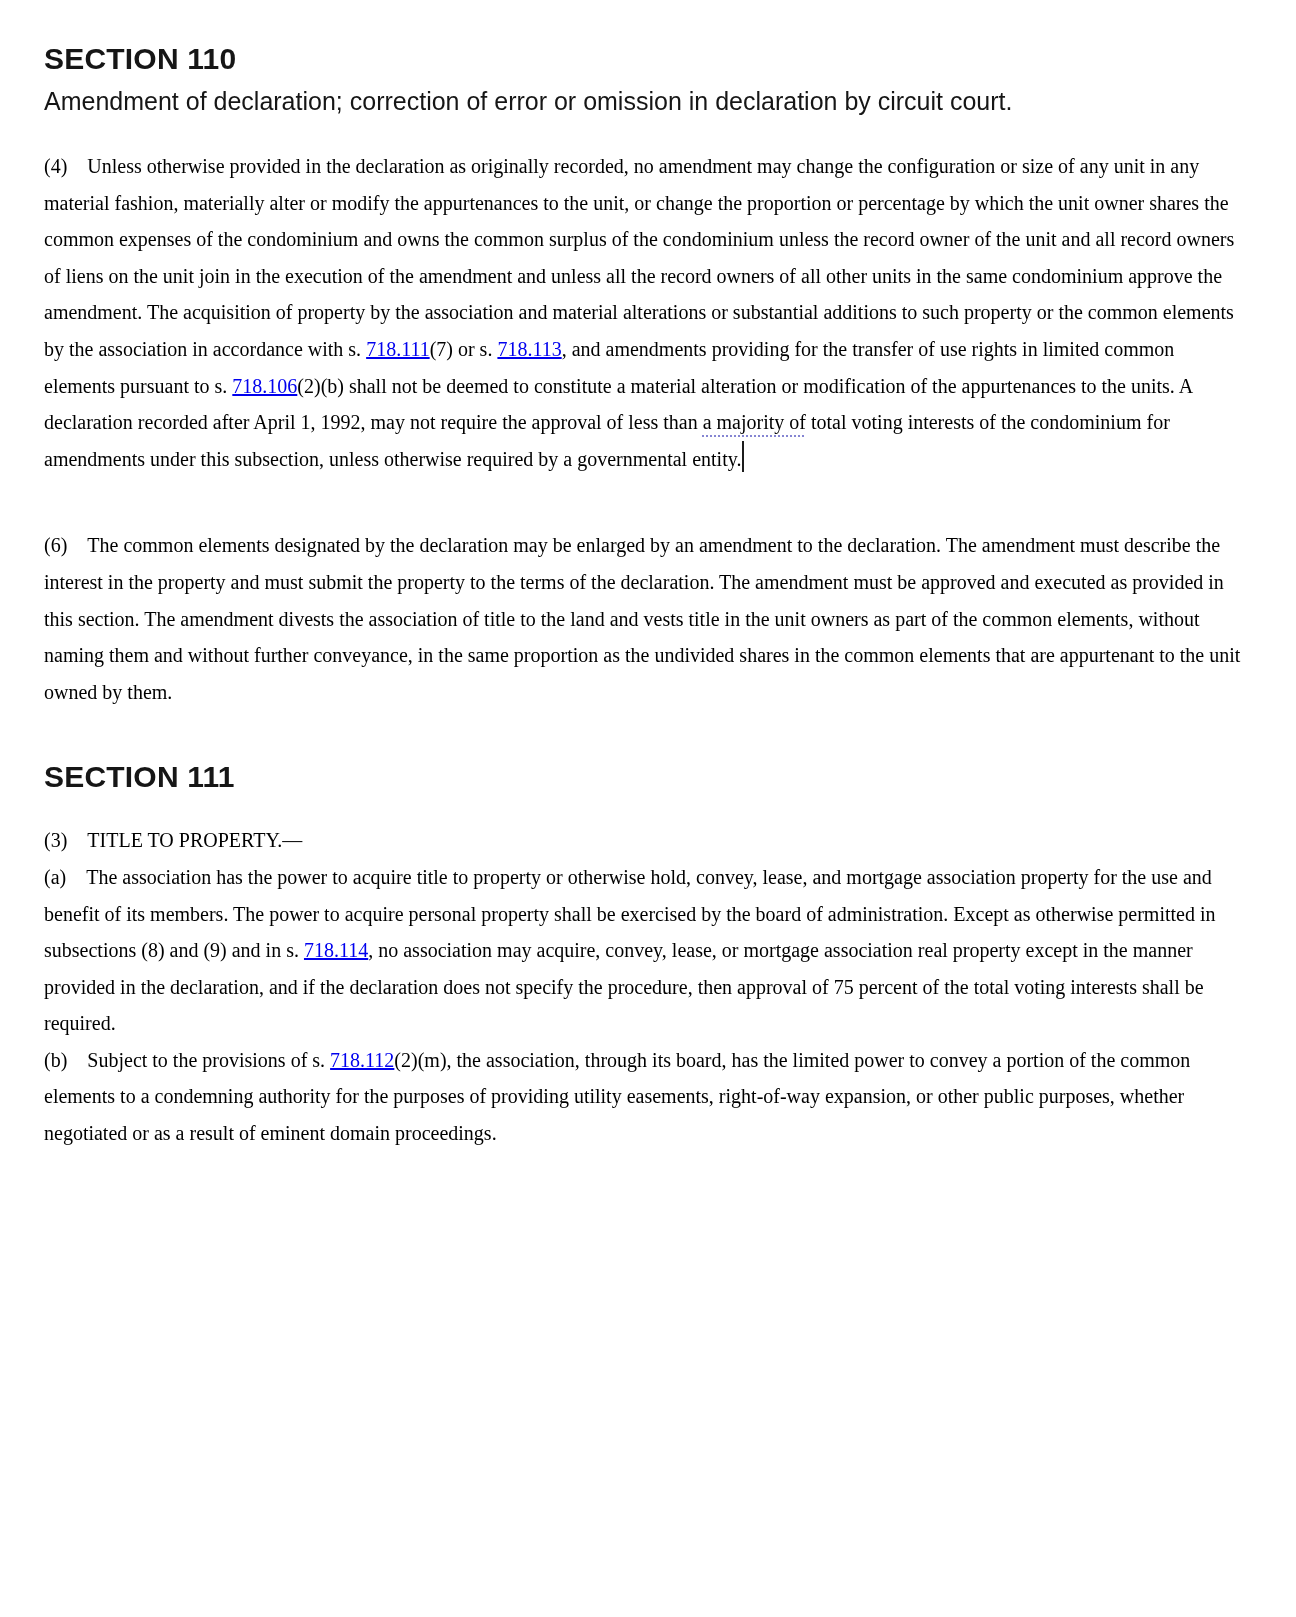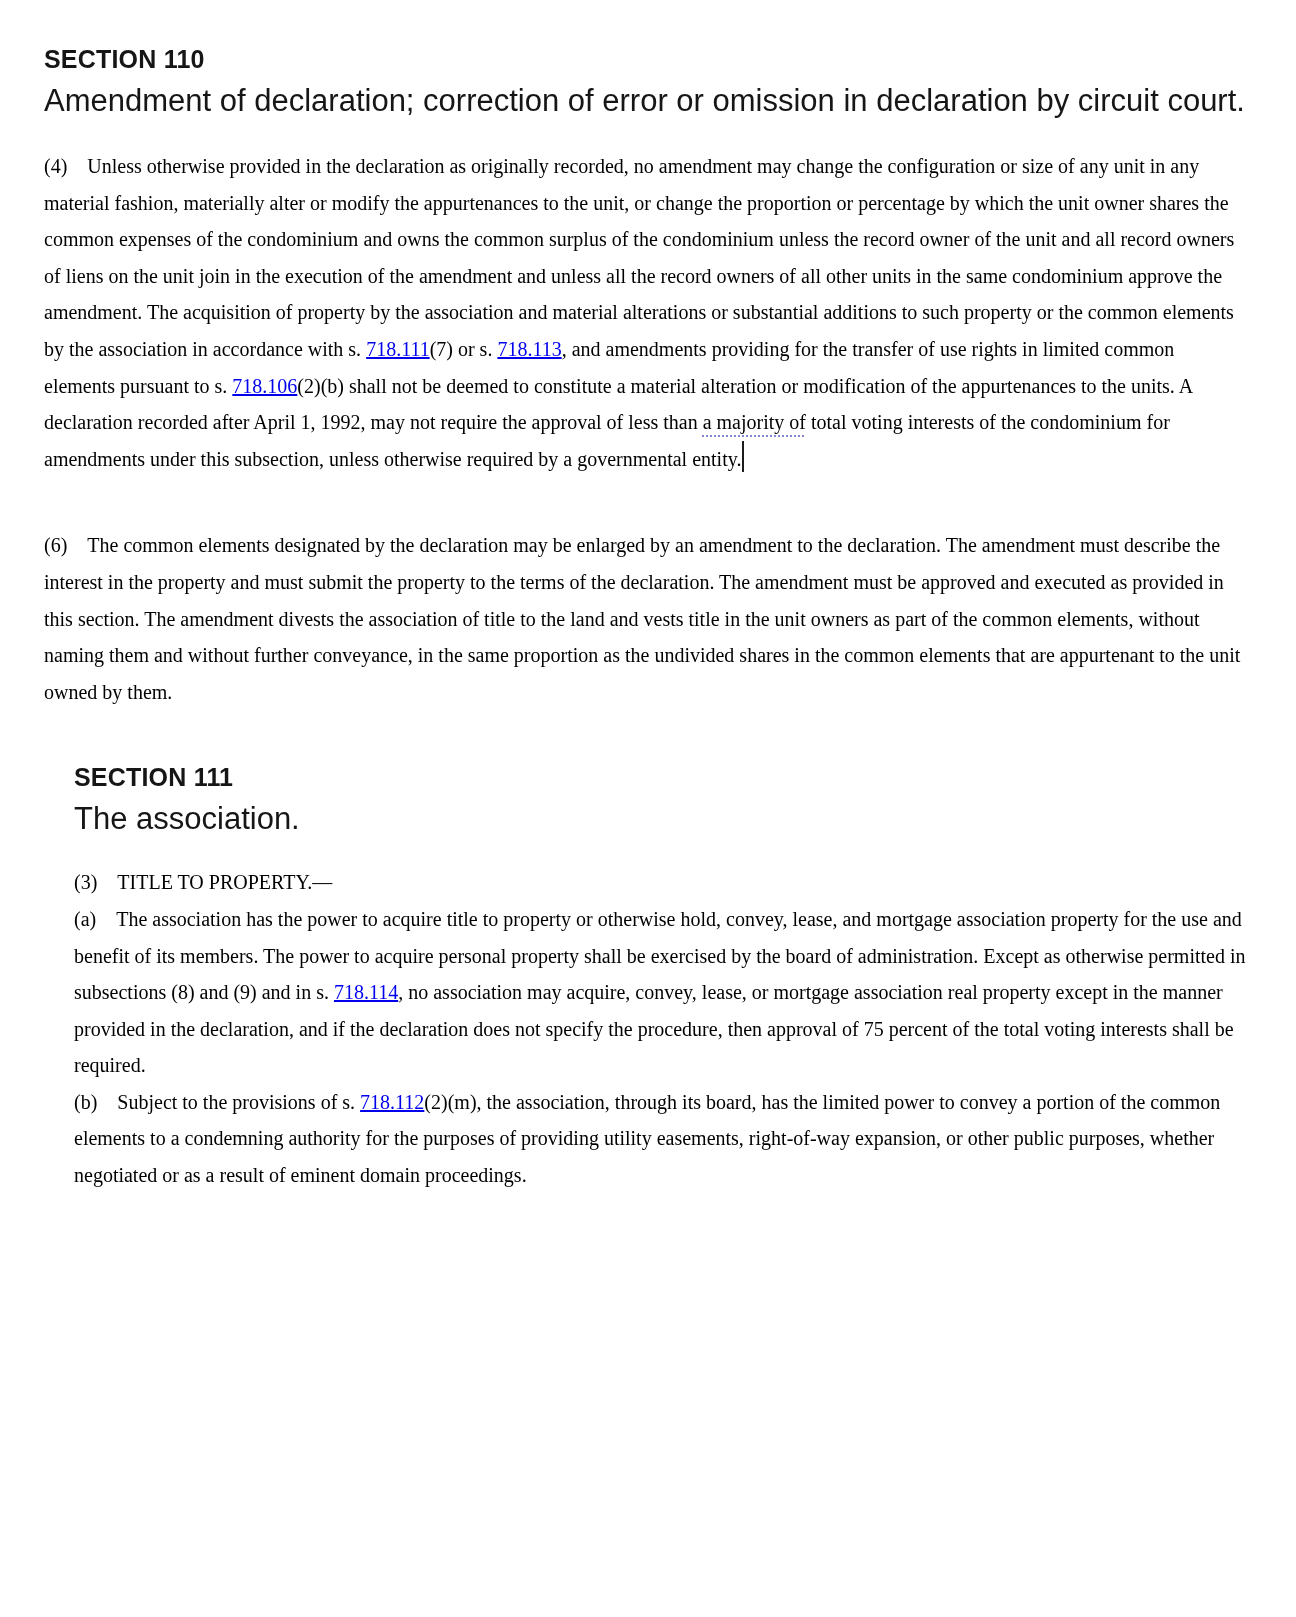--- a/index.html
+++ b/index.html
@@ -11,50 +11,49 @@
     width: 1296px;
     min-height: 1617px;
     box-sizing: border-box;
     background: #ffffff;
     padding: 42px 48px 40px 44px;
     overflow: hidden;
   }
   .doc-heading {
     font-family: "Liberation Sans", sans-serif;
     font-weight: 700;
-    font-size: 25px;
+    font-size: 30px;
     line-height: 34px;
     color: #161616;
     letter-spacing: 0.2px;
   }
   .doc-subtitle {
     font-family: "Liberation Sans", sans-serif;
     font-weight: 400;
-    font-size: 31px;
+    font-size: 25px;
     line-height: 34px;
     color: #161616;
     margin-top: 8px;
   }
   .paragraphs {
     margin-top: 30px;
   }
   .para {
     font-family: "Liberation Serif", "DejaVu Serif", serif;
     font-size: 20px;
     line-height: 36.6px;
     color: #000000;
     margin: 0;
     white-space: pre-wrap;
   }
   section[data-name="section-110"] .para {
     margin-bottom: 50px;
   }
   section[data-name="section-111"] {
     margin-top: 10px;
-    margin-left: 30px;
   }
   section[data-name="section-111"] .paragraphs {
     margin-top: 28px;
   }
   section[data-name="section-111"] .para {
     margin-bottom: 0;
   }
   .doc-link {
     color: #0000ee;
     text-decoration: underline;
@@ -86,21 +85,20 @@
     <div class="doc-heading" data-name="section-heading">SECTION 110</div>
     <div class="doc-subtitle" data-name="section-subtitle">Amendment of declaration; correction of error or omission in declaration by circuit court.</div>
     <div class="paragraphs" data-name="section-paragraphs">
         <p class="para" data-name="paragraph-4"><span data-name="text-run">(4) Unless otherwise provided in the declaration as originally recorded, no amendment may change the configuration or size of any unit in any material fashion, materially alter or modify the appurtenances to the unit, or change the proportion or percentage by which the unit owner shares the common expenses of the condominium and owns the common surplus of the condominium unless the record owner of the unit and all record owners of liens on the unit join in the execution of the amendment and unless all the record owners of all other units in the same condominium approve the amendment. The acquisition of property by the association and material alterations or substantial additions to such property or the common elements by the association in accordance with s. </span><a class="doc-link" href="#" data-name="statute-link-718.111">718.111</a><span data-name="text-run">(7) or s. </span><a class="doc-link" href="#" data-name="statute-link-718.113">718.113</a><span data-name="text-run">, and amendments providing for the transfer of use rights in limited common elements pursuant to s. </span><a class="doc-link" href="#" data-name="statute-link-718.106">718.106</a><span data-name="text-run">(2)(b) shall not be deemed to constitute a material alteration or modification of the appurtenances to the units. A declaration recorded after April 1, 1992, may not require the approval of less than </span><span class="grammar-flag" data-name="grammar-suggestion">a majority of</span><span data-name="text-run"> total voting interests of the condominium for amendments under this subsection, unless otherwise required by a governmental entity.</span><span class="caret" data-name="text-cursor"></span></p>
         <p class="para" data-name="paragraph-6"><span data-name="text-run">(6) The common elements designated by the declaration may be enlarged by an amendment to the declaration. The amendment must describe the interest in the property and must submit the property to the terms of the declaration. The amendment must be approved and executed as provided in this section. The amendment divests the association of title to the land and vests title in the unit owners as part of the common elements, without naming them and without further conveyance, in the same proportion as the undivided shares in the common elements that are appurtenant to the unit owned by them.</span></p>
       </div>
   </section>
 
   <section data-name="section-111">
     <div class="doc-heading" data-name="section-heading">SECTION 111</div>
-    <div class="doc-subtitle" data-name="section-subtitle">The association.</div>
     <div class="paragraphs" data-name="section-paragraphs">
         <p class="para" data-name="paragraph-7-title"><span data-name="text-run">(3) TITLE TO PROPERTY.—</span></p>
         <p class="para" data-name="paragraph-7a"><span data-name="text-run">(a) The association has the power to acquire title to property or otherwise hold, convey, lease, and mortgage association property for the use and benefit of its members. The power to acquire personal property shall be exercised by the board of administration. Except as otherwise permitted in subsections (8) and (9) and in s. </span><a class="doc-link" href="#" data-name="statute-link-718.114">718.114</a><span data-name="text-run">, no association may acquire, convey, lease, or mortgage association real property except in the manner provided in the declaration, and if the declaration does not specify the procedure, then approval of 75 percent of the total voting interests shall be required.</span></p>
         <p class="para" data-name="paragraph-7b"><span data-name="text-run">(b) Subject to the provisions of s. </span><a class="doc-link" href="#" data-name="statute-link-718.112">718.112</a><span data-name="text-run">(2)(m), the association, through its board, has the limited power to convey a portion of the common elements to a condemning authority for the purposes of providing utility easements, right-of-way expansion, or other public purposes, whether negotiated or as a result of eminent domain proceedings.</span></p>
       </div>
   </section>
 
 </div>
 
 </body></html>

